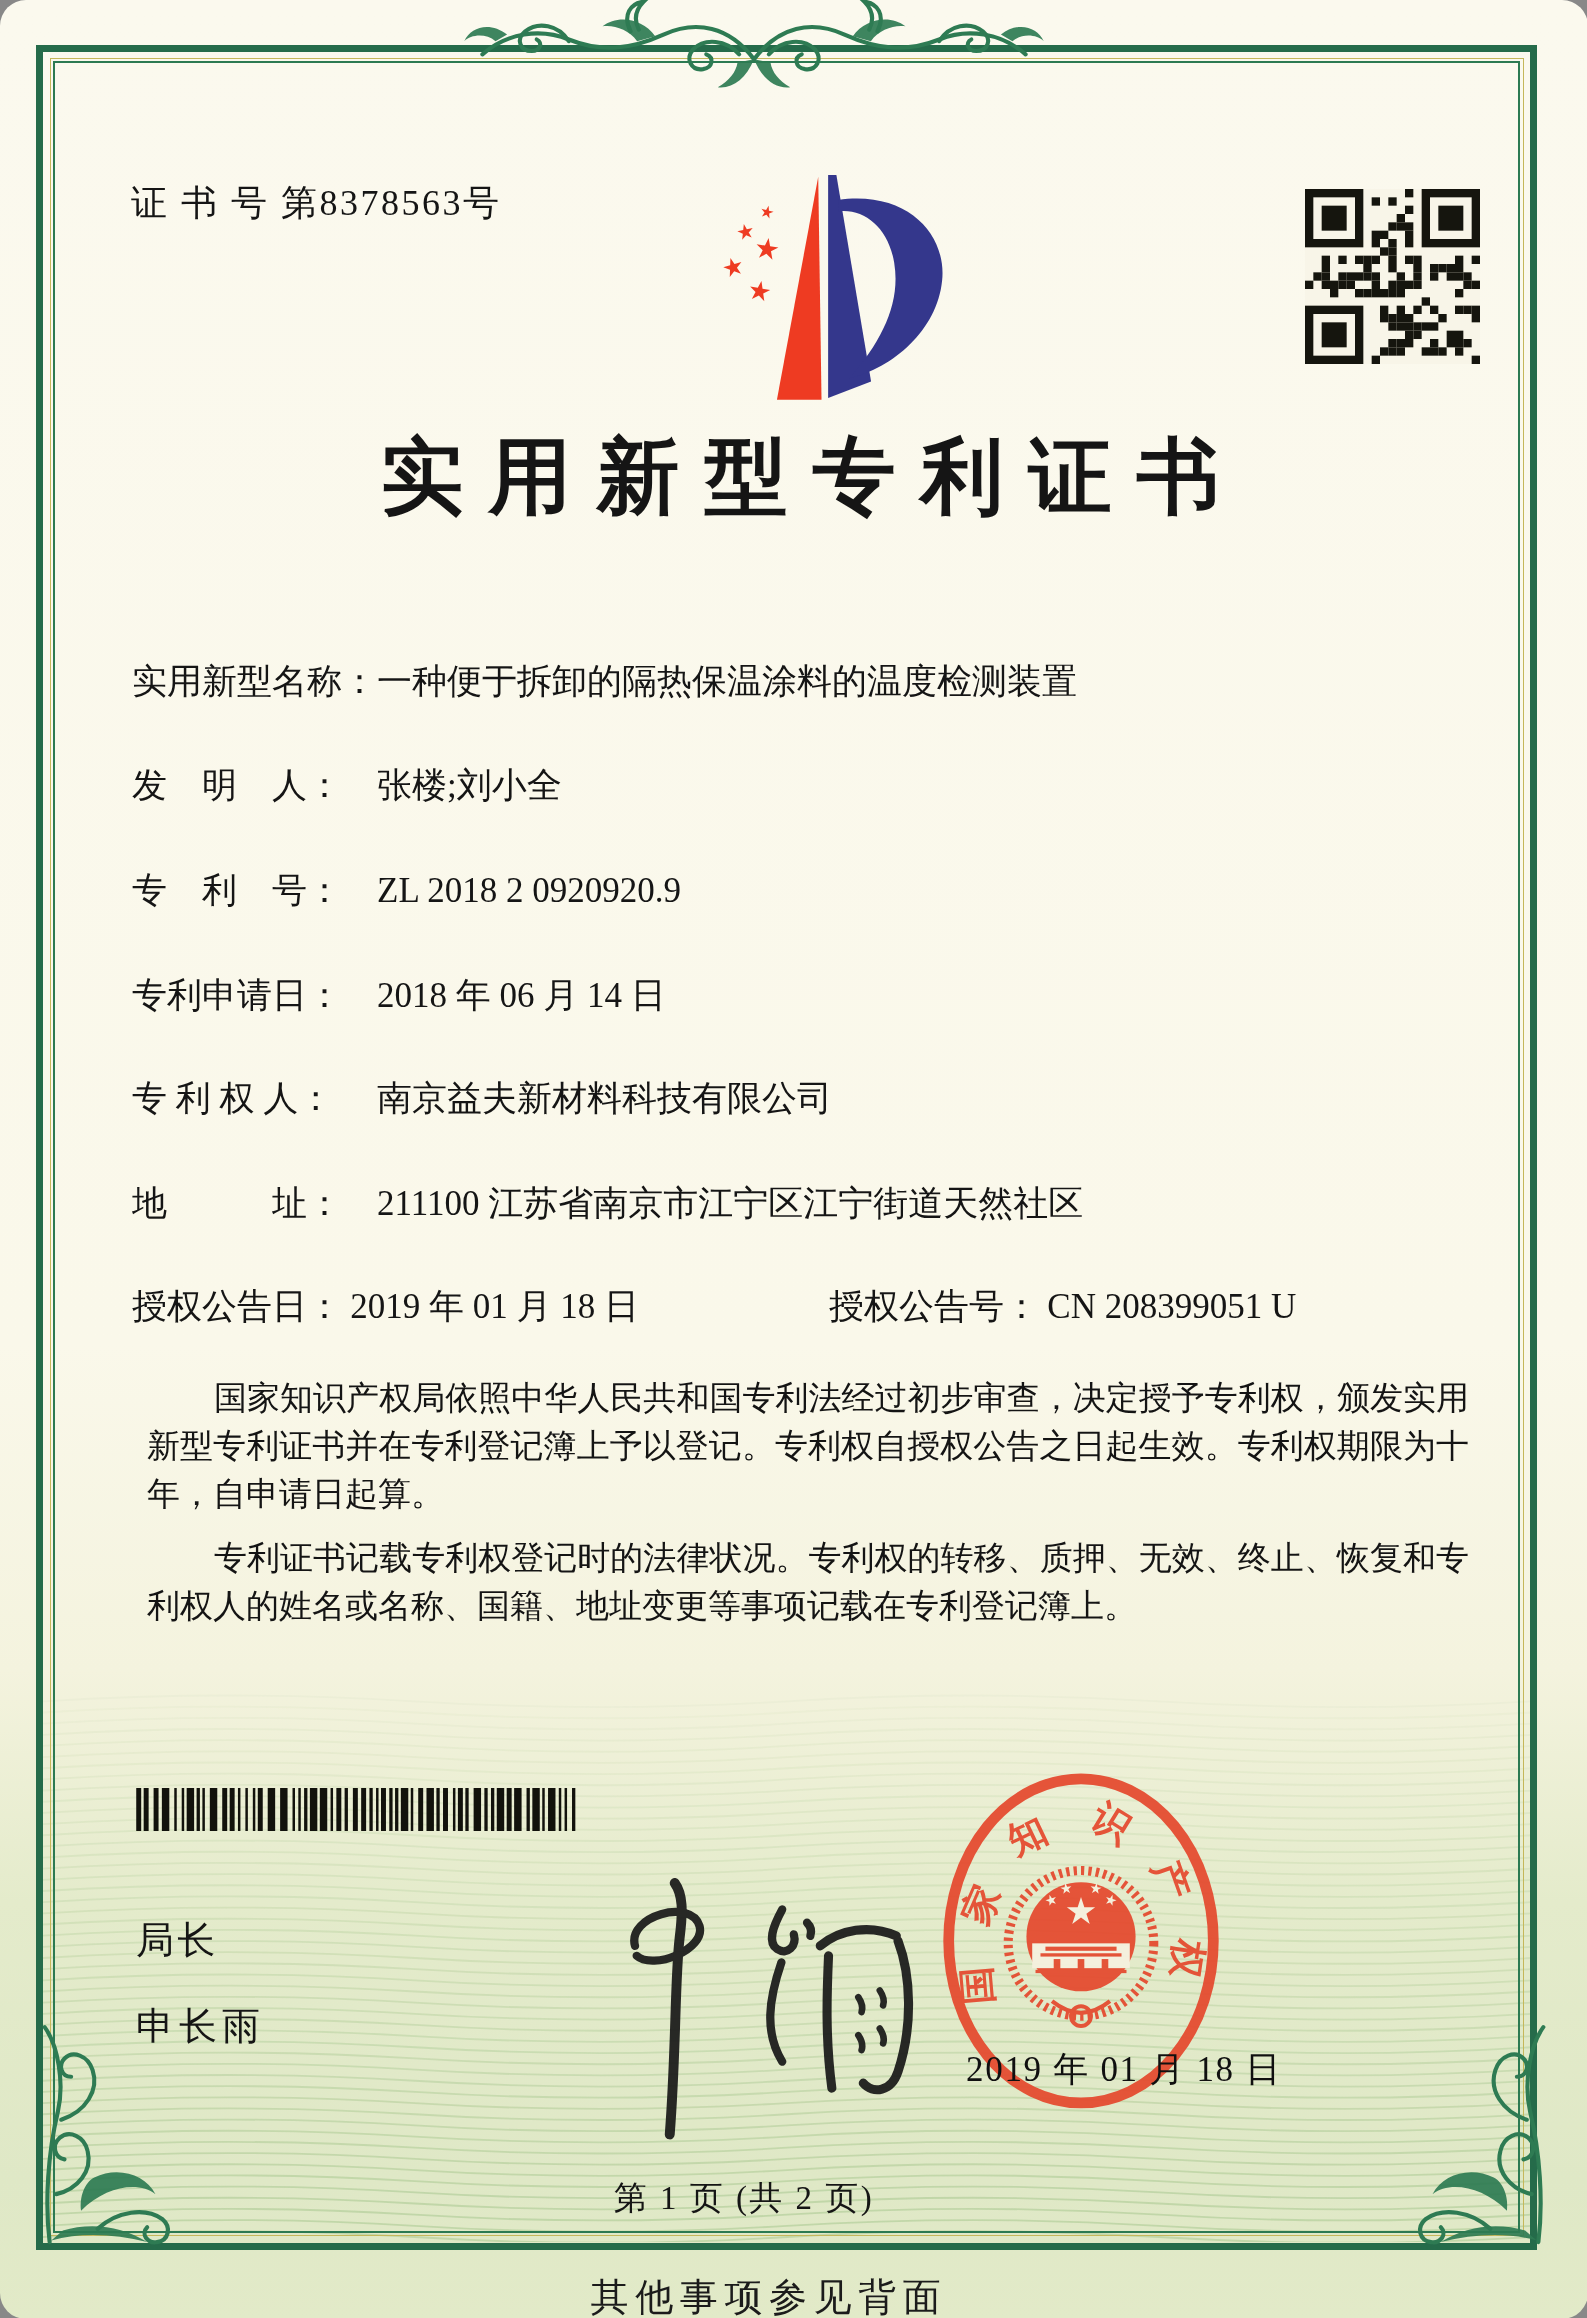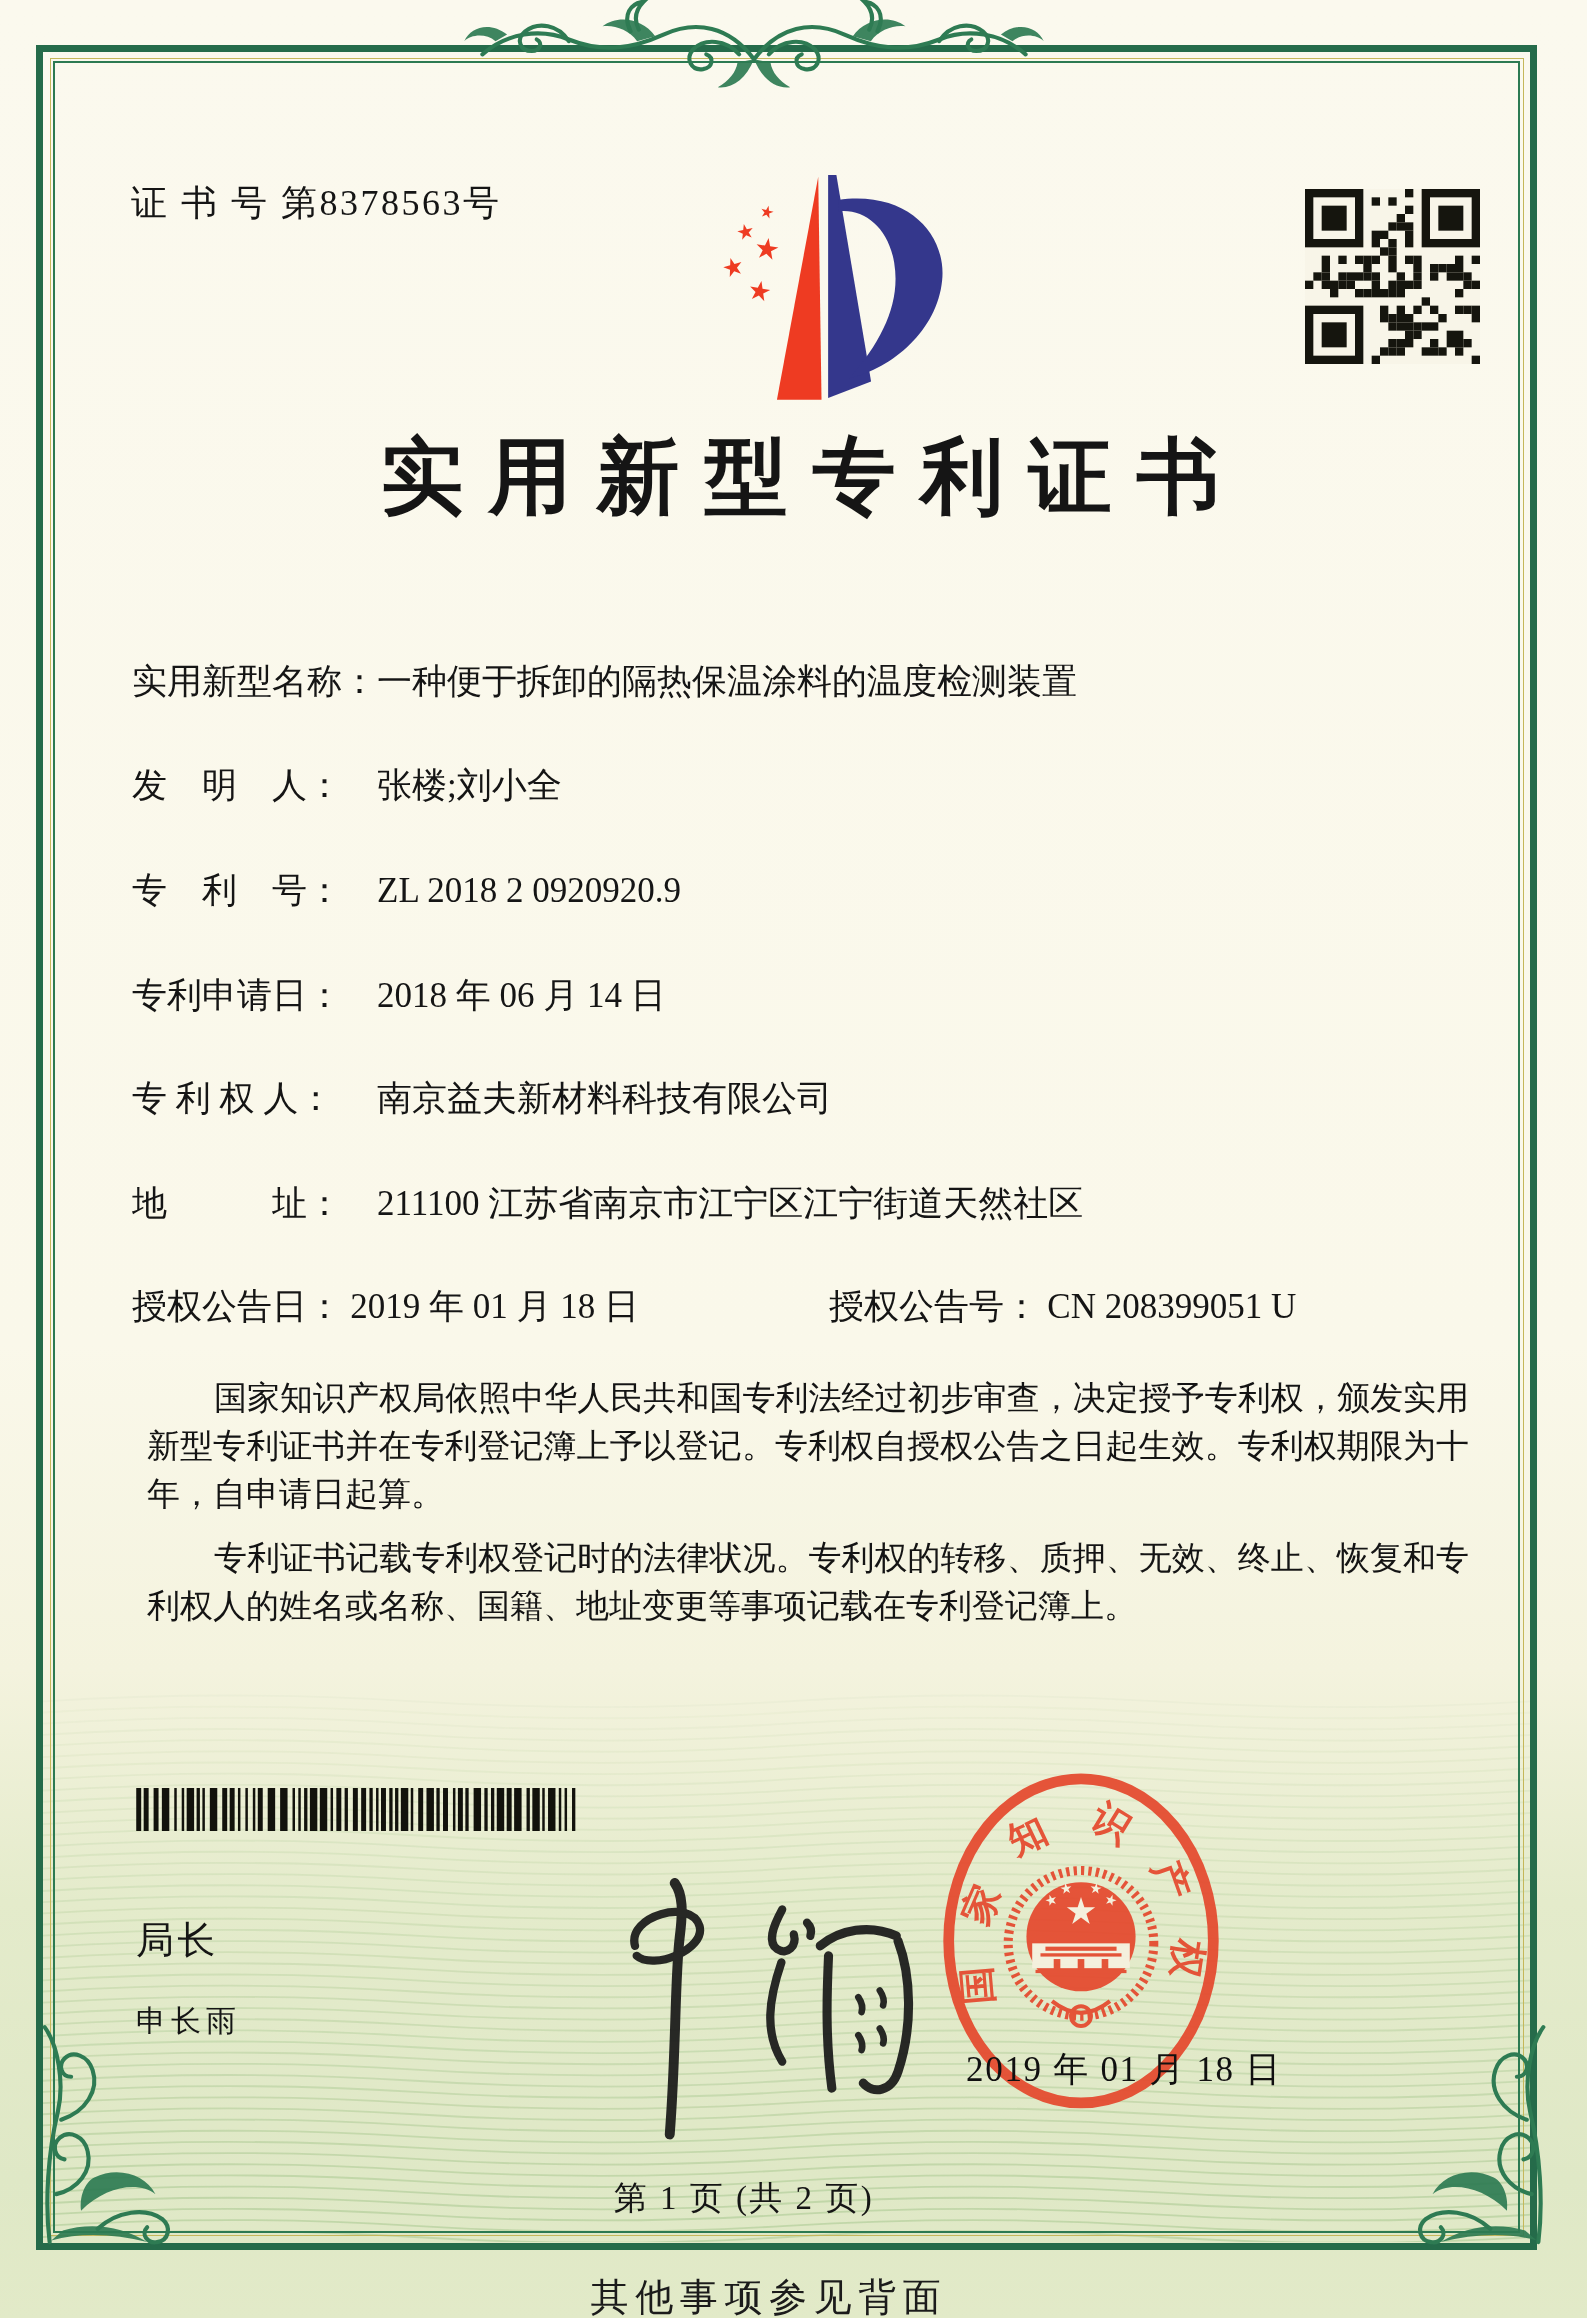--- a/index.html
+++ b/index.html
@@ -1,37 +1,38 @@
 <!DOCTYPE html>
 <html style="font-size:13.2px"><head>
 <meta charset="utf-8">
 <style>
   html,body{margin:0;padding:0;background:#888;}
   #page{
     position:relative;width:1588px;height:2319px;overflow:hidden;
     font-family:"Liberation Serif","DejaVu Serif",serif;color:#151515;
     background:linear-gradient(180deg,#fbf9ee 0%,#faf8ea 58%,#f4f3de 72%,#e4ebcb 82%,#dfe8c6 94%,#e2eac8 100%);
+    border-radius:26px;
   }
   .abs{position:absolute;}
   
   .frame-outer{position:absolute;left:36px;top:45px;right:51px;bottom:69px;border:7.4px solid #256b4a;}
   .frame-gold{position:absolute;left:50px;top:58px;right:64px;bottom:83px;border:1.7px solid #c5b75a;}
   .frame-inner{position:absolute;left:53px;top:61px;right:68px;bottom:86px;border:2.5px solid #2c7a52;}
   .orn-s{fill:none;stroke:#2e7b53;stroke-width:5;stroke-linecap:round;}
   .orn-f{fill:#2e7b53;opacity:.92;}
   
   .certno{left:131px;top:179px;font-size:36px;letter-spacing:2.5px;white-space:nowrap;}
   .title{left:0;top:422px;width:100%;text-align:center;font-size:83px;font-weight:700;letter-spacing:25px;text-indent:25px;white-space:nowrap;padding-left:6px;}
   .frow{left:132px;font-size:35px;white-space:nowrap;}
   .flabel{display:inline-block;min-width:245px;}
   .flabel2{display:inline-block;margin-right:8.3px;font-family:Liberation Mono, monospace;}
   .paras{left:131px;top:1358px;width:1354px;}
   .paras p{margin:16px;font-size:33px;line-height:48px;text-align:justify;text-indent:67px;color:#141414;}
   .signer-title{left:136px;top:1915px;font-size:38px;letter-spacing:3.3px;}
-  .signer-name{left:136px;top:2001px;font-size:30px;letter-spacing:5px;}
+  .signer-name{left:136px;top:2001px;font-size:38px;letter-spacing:5px;}
   .seal-date{left:966px;top:2046px;font-size:35px;letter-spacing:1.7px;color:#101010;white-space:nowrap;z-index:6;}
   .page-ind{left:0;top:2176px;width:1488px;text-align:center;font-size:33px;letter-spacing:2.5px;}
   .back-note{left:0;top:2272px;width:1538px;text-align:center;font-size:38px;letter-spacing:6.6px;color:#1b1b1b;}
   .z1{z-index:1}.z2{z-index:2}.z3{z-index:3}.z4{z-index:4}.z5{z-index:5}
   .seal-arc-text{font-size:46px;font-weight:700;letter-spacing:44px;fill:#e5492e;}
 </style>
 </head>
 <body>
 
 <svg width="0" height="0" style="position:absolute">

